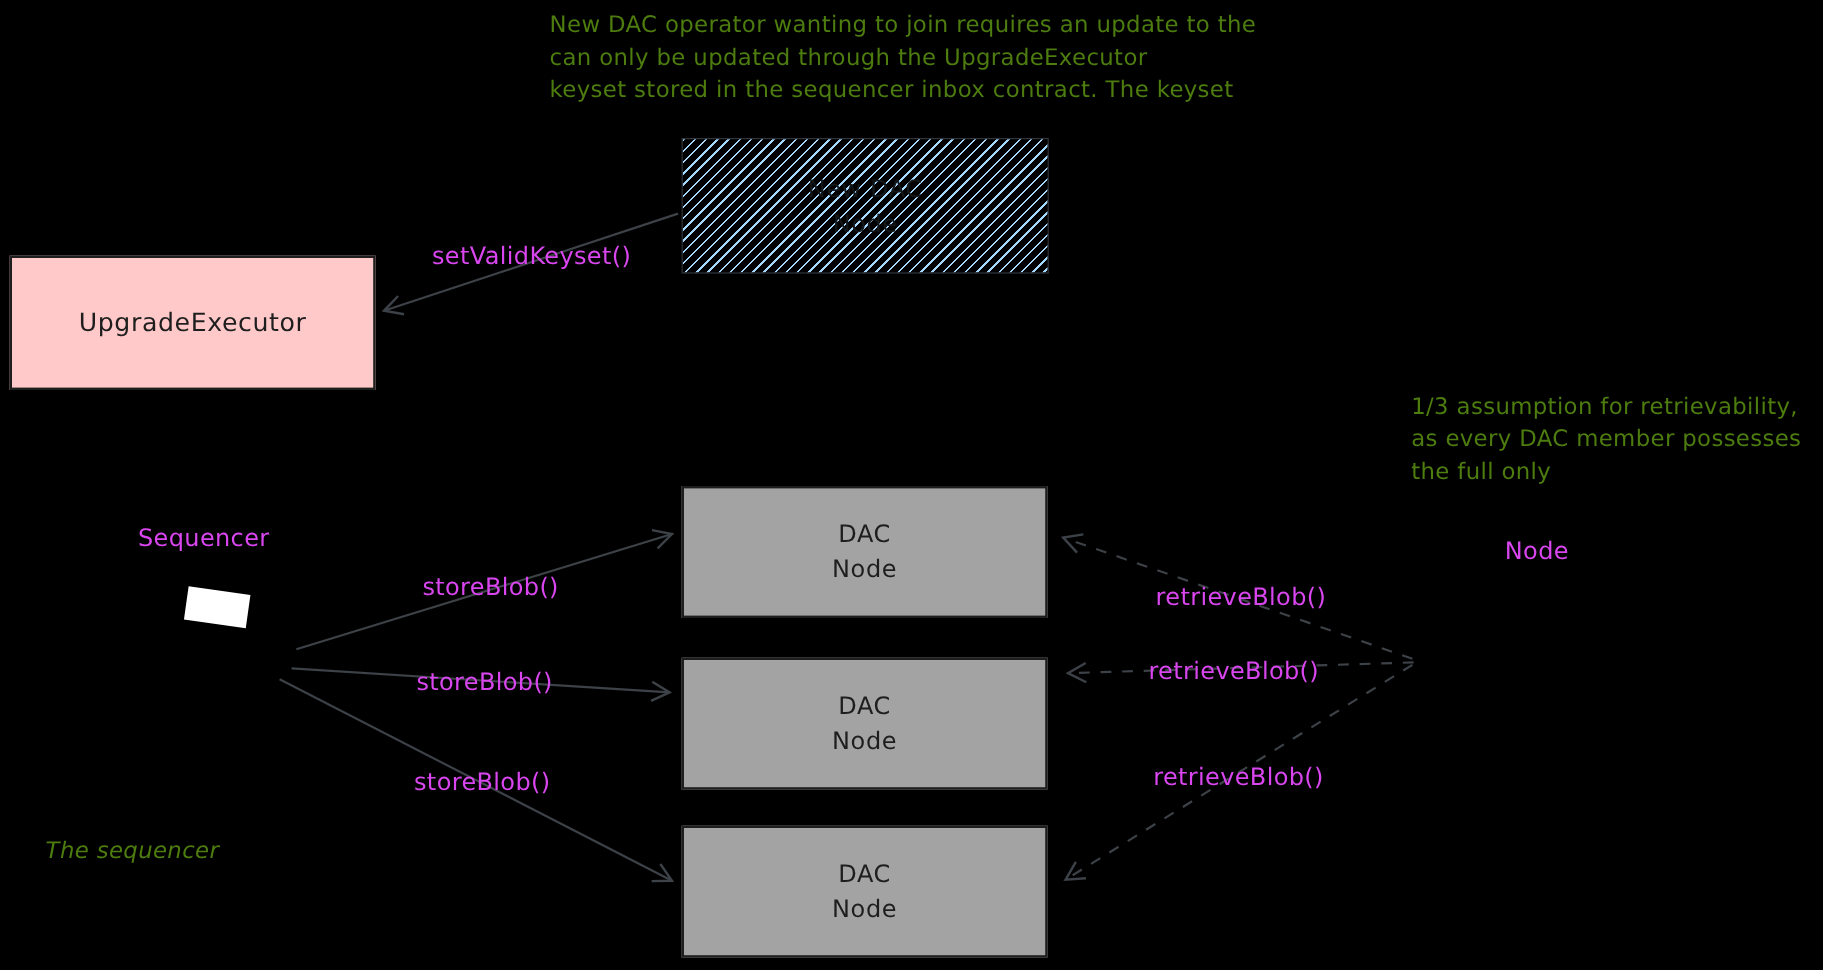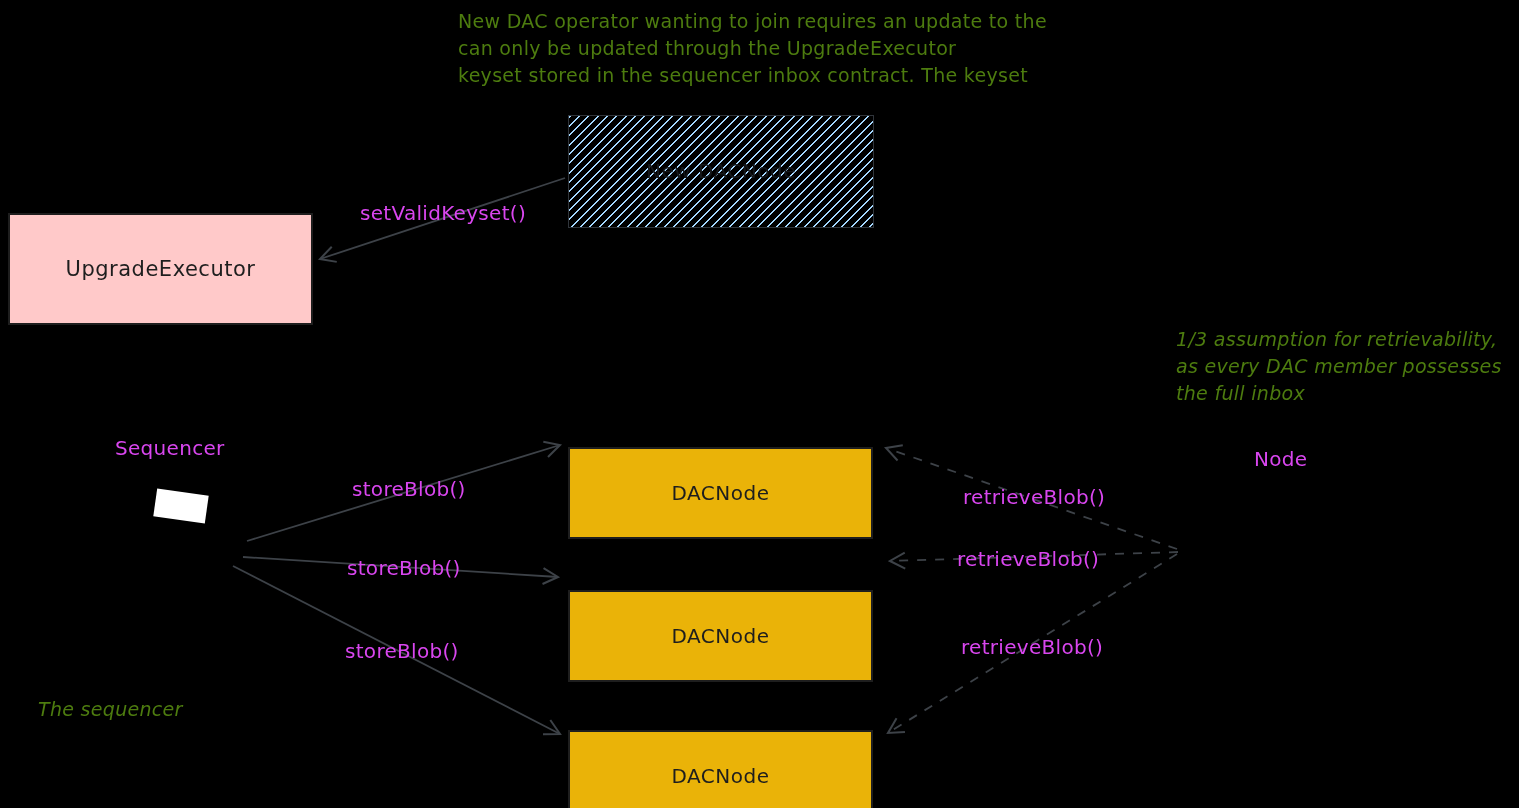--- a/index.html
+++ b/index.html
@@ -4,46 +4,46 @@
 <style>
   html,body{margin:0;padding:0;}
   body{
     width:1519px;height:808px;position:relative;overflow:hidden;
     background:#000;
     font-family:"DejaVu Sans", sans-serif;
   }
   .layer{position:absolute;left:0;top:0;width:1519px;height:808px;}
   svg.arrows{z-index:1;pointer-events:none;}
   .node{position:absolute;z-index:2;display:flex;align-items:center;justify-content:center;
-        box-sizing:border-box;text-align:center;}
+        flex-direction:column;box-sizing:border-box;text-align:center;}
   .node .bl{font-size:20px;line-height:29px;color:#1e1e1e;font-weight:500;letter-spacing:.5px;}
   .box-upgrade{left:8px;top:213px;width:305px;height:112px;background:#ffc9c9;border:2px solid #1e1e1e;align-items:center;}
   .box-upgrade .bl{font-size:21px;}
   .box-hatch{
     left:568px;top:115px;width:306px;height:113px;border:1.5px solid #30353b;
     background:repeating-linear-gradient(135deg,#a5d8ff 0px,#a5d8ff 1.5px,transparent 1.5px,transparent 6.6px);
   }
   .box-hatch .bl{color:#14171a;}
-  .box-dac{left:568px;width:305px;height:92px;background:#eab308;border:2px solid #1e1e1e;margin-top:42px;}
+  .box-dac{left:568px;width:305px;height:110px;background:#a3a3a3;border:2px solid #1e1e1e;}
   .dac-1{top:405px;} .dac-2{top:548px;} .dac-3{top:688px;}
   .laptop-screen{position:absolute;z-index:2;left:155px;top:492px;width:52px;height:28px;
         background:#ffffff;transform:rotate(8deg);}
   .note{position:absolute;z-index:3;color:#4d7c0f;font-size:19px;line-height:27px;letter-spacing:.3px;}
   .edge-label{position:absolute;z-index:3;color:#d946ef;font-size:20px;letter-spacing:.3px;white-space:nowrap;}
   .lbl-setvalidkeyset{left:360px;top:201px;}
   .lbl-sequencer{left:115px;top:436px;}
   .lbl-user{left:1254px;top:447px;}
   .lbl-store-0{left:352px;top:477px;}
   .lbl-store-1{left:347px;top:556px;}
   .lbl-store-2{left:345px;top:639px;}
   .lbl-retrieve-0{left:963px;top:485px;}
   .lbl-retrieve-1{left:957px;top:547px;}
   .lbl-retrieve-2{left:961px;top:635px;}
   .note-keyset{left:458px;top:8px;}
-  .note-retrievability{left:1176px;top:326px;font-style:italic;}
+  .note-retrievability{left:1176px;top:326px;}
   .note-parallel{left:38px;top:696px;font-style:italic;}
 </style>
 </head>
 <body>
 
 <svg class="layer arrows" width="1519" height="808" viewBox="0 0 1519 808" xmlns="http://www.w3.org/2000/svg">
   <defs>
     <marker id="ah" viewBox="-18 -11 20 22" refX="0" refY="0" markerWidth="20" markerHeight="22" orient="auto" markerUnits="userSpaceOnUse">
       <path d="M-15,-8 L0,0 L-15,8" fill="none" stroke="#3d4248" stroke-width="2"></path>
     </marker>
@@ -90,21 +90,21 @@
 
 <div class="note note-keyset">
   <div>New DAC operator wanting to join requires an update to the</div>
   <div>can only be updated through the UpgradeExecutor</div>
   <div>keyset stored in the sequencer inbox contract. The keyset</div>
 </div>
 
 <div class="note note-retrievability">
   <div>1/3 assumption for retrievability,</div>
   <div>as every DAC member possesses</div>
-  <div>the full inbox</div>
+  <div>the full only</div>
 </div>
 
 <div class="note note-parallel">
   <div>The sequencer</div>
 </div>
 
 <div class="edge-label lbl-setvalidkeyset">setValidKeyset()</div>
 <div class="edge-label lbl-sequencer">Sequencer</div>
 <div class="edge-label lbl-user">Node</div>
 

